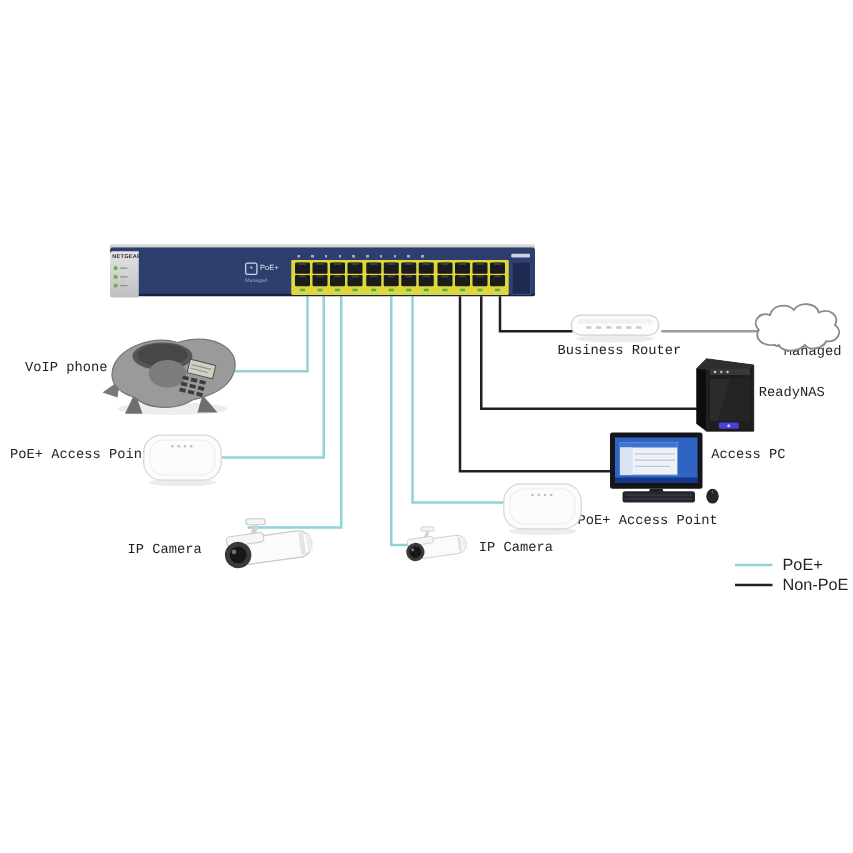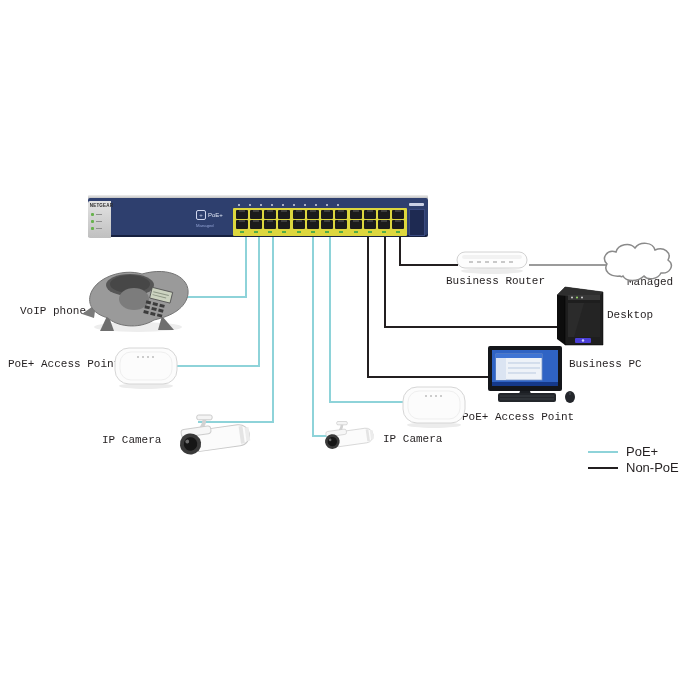--- a/index.html
+++ b/index.html
@@ -188,21 +188,21 @@
           <rect x="80" y="40" width="5" height="3"></rect>
         <rect x="66" y="45" width="5" height="3"></rect>
           <rect x="73" y="45" width="5" height="3"></rect>
           <rect x="80" y="45" width="5" height="3"></rect>
         <rect x="66" y="50" width="5" height="3"></rect>
           <rect x="73" y="50" width="5" height="3"></rect>
           <rect x="80" y="50" width="5" height="3"></rect>
       </g>
     </svg>
   </div>
-  <div class="label" style="left:20px;top:304px;">VoIP phone</div>
+  <div class="label" style="left:20px;top:288px;">VoIP phone</div>
 
   <div class="device" style="left:112px;top:344px;width:68px;height:46px;">
     <svg viewBox="0 0 68 46" width="68" height="46">
       <ellipse cx="34" cy="42" rx="27" ry="3" fill="#ececec"></ellipse>
       <rect x="3" y="4" width="62" height="36" rx="14" fill="#fcfcfc" stroke="#d6d6d6"></rect>
       <rect x="8" y="8" width="52" height="28" rx="11" fill="none" stroke="#efefef"></rect>
       <circle cx="26" cy="13" r="1" fill="#bdbdbd"></circle>
         <circle cx="31" cy="13" r="1" fill="#bdbdbd"></circle>
       <circle cx="36" cy="13" r="1" fill="#bdbdbd"></circle>
         <circle cx="41" cy="13" r="1" fill="#bdbdbd"></circle>
@@ -289,42 +289,42 @@
       <rect x="17" y="12" width="32" height="5" fill="#383838"></rect>
       <circle cx="21" cy="14.5" r="1" fill="#cfcfcf"></circle>
         <circle cx="26" cy="14.5" r="1" fill="#9adf6a"></circle>
       <circle cx="31" cy="14.5" r="1" fill="#cfcfcf"></circle>
       <rect x="17" y="20" width="32" height="34" fill="#242424"></rect>
       <polygon points="17,20 33,20 23,54 17,54" fill="#2d2d2d" opacity="0.85"></polygon>
       <rect x="24" y="55" width="16" height="5" rx="1" fill="#4b3fd6"></rect>
       <circle cx="32" cy="57.5" r="1.2" fill="#cfd0ff"></circle>
     </svg>
   </div>
-  <div class="label" style="left:607px;top:308px;">Desktop</div>
+  <div class="label" style="left:607px;top:308px;">ReadyNAS</div>
 
   <div class="device" style="left:486px;top:345px;width:100px;height:58px;">
     <svg viewBox="0 0 100 58" width="100" height="58">
       <rect x="2" y="1" width="74" height="45" rx="2" fill="#14161a"></rect>
       <rect x="6" y="5" width="66" height="36" fill="#2f63c4"></rect>
       <rect x="6" y="37" width="66" height="4" fill="#15398a"></rect>
       <rect x="10" y="9" width="46" height="26" fill="#eef2f8" stroke="#7f9bc9" stroke-width="0.8"></rect>
       <rect x="10" y="9" width="46" height="4" fill="#3f74d4"></rect>
       <rect x="10" y="13" width="10" height="22" fill="#dbe4f2"></rect>
       <line x1="22" y1="18" x2="54" y2="18" stroke="#b9c9e0" stroke-width="1"></line>
       <line x1="22" y1="23" x2="54" y2="23" stroke="#b9c9e0" stroke-width="1"></line>
       <line x1="22" y1="28" x2="50" y2="28" stroke="#b9c9e0" stroke-width="1"></line>
       <polygon points="34,46 44,46 46,52 32,52" fill="#1c1f24"></polygon>
       <rect x="12" y="48" width="58" height="9" rx="2" fill="#23262b"></rect>
       <line x1="14" y1="51" x2="68" y2="51" stroke="#3a3e45" stroke-width="1"></line>
       <line x1="14" y1="54" x2="68" y2="54" stroke="#3a3e45" stroke-width="1"></line>
       <ellipse cx="84" cy="52" rx="5" ry="6" fill="#23262b"></ellipse>
       <line x1="84" y1="47" x2="84" y2="50" stroke="#4a4e55" stroke-width="1"></line>
     </svg>
   </div>
-  <div class="label" style="left:569px;top:357px;">Business PC</div>
+  <div class="label" style="left:569px;top:357px;">Access PC</div>
 
   <div class="legend">
     <div class="legend-row">
       <div class="legend-swatch" style="background: rgb(142, 211, 217);"></div>
       <div class="legend-label">PoE+</div>
     </div>
     <div class="legend-row">
       <div class="legend-swatch" style="background: rgb(35, 31, 32);"></div>
       <div class="legend-label">Non-PoE</div>
     </div>

